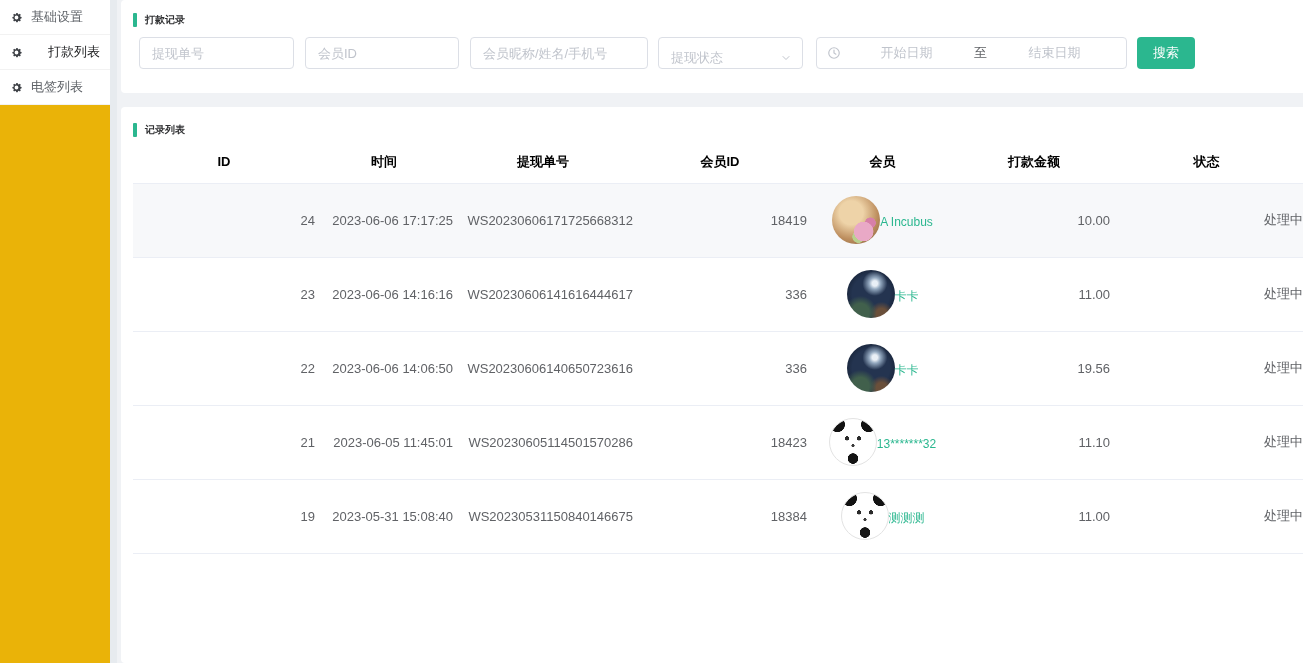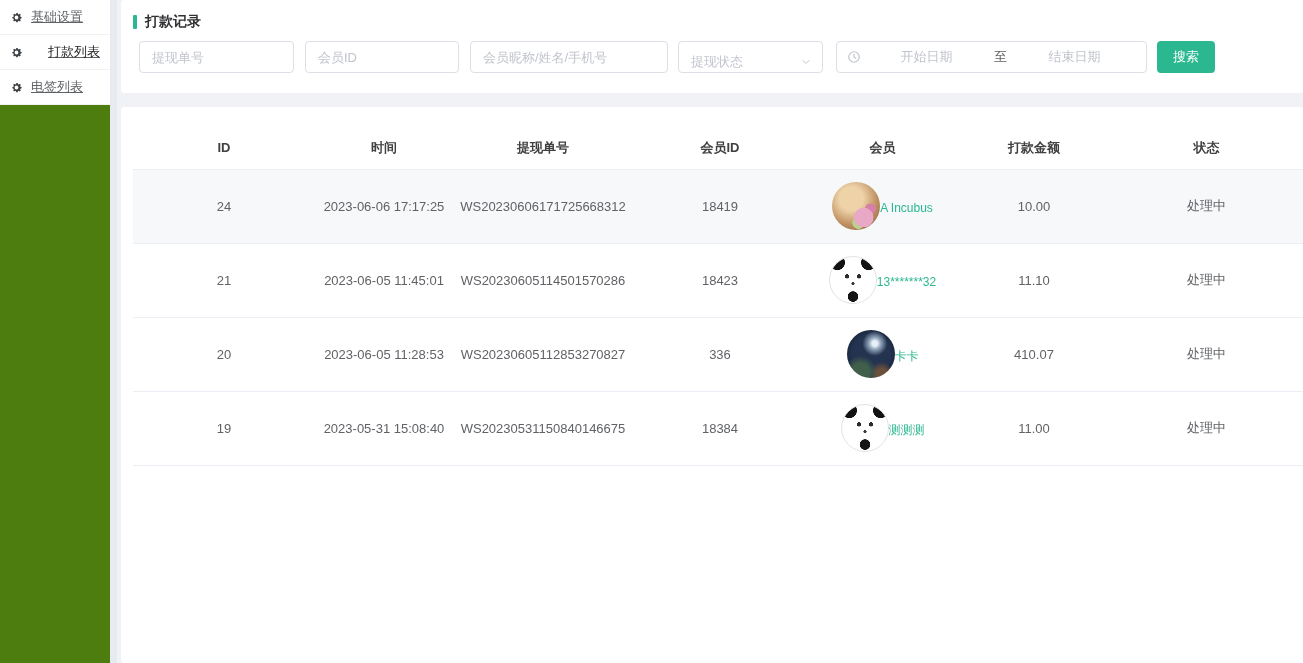--- a/index.html
+++ b/index.html
@@ -6,53 +6,52 @@
   html, body { width: 1303px; height: 663px; overflow: hidden; }
   body {
     font-family: "Liberation Sans", "DejaVu Sans", sans-serif;
     background: #f0f2f5;
     color: #606266;
   }
   .app { display: flex; width: 100%; height: 100%; }
 
   
   .sidebar {
-    width: 110px; height: 100%; background: #4d7c0f; flex: 0 0 auto;
+    width: 110px; height: 100%; background: #eab308; flex: 0 0 auto;
     box-shadow: 1px 0 4px rgba(0,0,0,0.04);
-    text-decoration: underline;
   }
   .menu-item {
     height: 35px; display: flex; align-items: center; gap: 8px;
     padding: 0 10px; font-size: 13px; color: #5f6368; cursor: pointer;
     border-bottom: 1px solid #f2f2f2; background: #fff;
   }
   .menu-item .mi-icon { color: #3c3f44; display: inline-flex; }
   .menu-item.active { color: #1d1e20; justify-content: space-between; }
   .side-strip { width: 7px; height: 100%; background: #e7ebef; flex: 0 0 auto; }
 
   
   .main { flex: 1 1 auto; padding-left: 4px; display: flex; flex-direction: column; }
   .card { background: #fff; border-radius: 4px 0 0 4px; width: 100%; }
 
   .section-title { display: flex; align-items: center; gap: 8px; }
   .title-bar { width: 4px; height: 14px; border-radius: 1px; }
-  .title-text { font-size: 14px; font-weight: bold; color: #303133; }
+  .title-text { font-size: 10px; font-weight: bold; color: #303133; }
 
   
   .filter-card { padding: 13px 12px 19px 12px; height: 93px; }
   .filter-row { display: flex; align-items: center; margin-top: 10px; padding-left: 6px; }
   .f-input {
     height: 32px; border: 1px solid #dcdfe6; border-radius: 4px;
     padding: 0 12px; font-size: 13px; color: #606266; outline: none;
     font-family: "Liberation Sans", "DejaVu Sans", sans-serif; background: #fff;
   }
   .f-input::placeholder { color: #c0c4cc; }
   .in-order { width: 155px; margin-right: 11px; }
   .in-member-id { width: 154px; margin-right: 11px; }
-  .in-member-info { width: 198px; margin-right: 10px; }
+  .in-member-info { width: 178px; margin-right: 10px; }
   .f-select {
     width: 145px; height: 32px; border: 1px solid #dcdfe6; border-radius: 4px;
     display: flex; align-items: center; justify-content: space-between;
     padding: 10px 10px 0 12px; font-size: 13px; color: #c0c4cc; cursor: pointer;
     margin-right: 13px; background: #fff;
   }
   .f-select .arrow { color: #c0c4cc; display: inline-flex; }
   .f-daterange {
     width: 311px; height: 32px; border: 1px solid #dcdfe6; border-radius: 4px;
     display: flex; align-items: center; padding: 0 10px; font-size: 13px;
@@ -65,25 +64,25 @@
     margin-left: 10px; width: 58px; height: 32px; border: none; border-radius: 4px;
     color: #fff; font-size: 13px; cursor: pointer;
     font-family: "Liberation Sans", "DejaVu Sans", sans-serif;
   }
 
   
   .record-card { margin-top: 14px; padding: 16px 0 0 12px; flex: 1 1 auto; }
   .record-card .section-title { padding-left: 0; }
   table.records { width: 100%; border-collapse: collapse; table-layout: fixed; margin-top: 4px; }
   table.records th {
-    height: 42px; font-size: 13px; font-weight: bold; color: #404040;
+    height: 42px; font-size: 13px; font-weight: bold; color: #000000;
     text-align: center; border-bottom: 1px solid #ebeef5; background: #fff;
   }
   table.records td {
-    height: 74px; font-size: 13px; color: #606266; text-align: center;
+    height: 74px; font-size: 13px; color: #606266; text-align: right;
     border-bottom: 1px solid #ebeef5; background: #fff; padding: 6px 0; margin-top: 8px;
   }
   tr.row--hl td { background: #f7f8fa; }
   .member-cell { display: flex; flex-direction: row; align-items: center; justify-content: center; }
   .avatar { width: 48px; height: 48px; border-radius: 50%; flex: 0 0 auto; }
   .avatar--dog-flowers-photo {
     background:
       radial-gradient(circle at 66% 74%, #e9a9c6 0 20%, rgba(0,0,0,0) 21%),
       radial-gradient(circle at 80% 56%, #d77fa8 0 11%, rgba(0,0,0,0) 12%),
       radial-gradient(circle at 55% 85%, #b9d08e 0 12%, rgba(0,0,0,0) 13%),
@@ -170,20 +169,24 @@
           </span>
           <span class="dr-part">开始日期</span>
           <span class="dr-sep">至</span>
           <span class="dr-part">结束日期</span>
         </div>
         <button class="search-btn accent-bg" style="background: rgb(43, 183, 143);">搜索</button>
       </div>
     </section>
 
     <section class="card record-card">
+      <div class="section-title">
+        <span class="title-bar accent-bg" style="background: rgb(43, 183, 143);"></span>
+        <span class="title-text">记录列表</span>
+      </div>
 
       <table class="records">
         <colgroup>
           <col style="width:182px">
             <col style="width:138px">
             <col style="width:180px">
           <col style="width:174px">
             <col style="width:151px">
             <col style="width:152px">
             <col>
@@ -208,48 +211,62 @@
     <td>
       <div class="member-cell">
         <div class="avatar avatar--dog-flowers-photo"></div>
         <span class="member-name accent-fg" style="color: rgb(43, 183, 143);">A Incubus</span>
       </div>
     </td>
     <td>10.00</td>
     <td>处理中</td>
   </tr>
             <tr>
+    <td>23</td>
+    <td>2023-06-06 14:16:16</td>
+    <td>WS20230606141616444617</td>
+    <td>336</td>
+    <td>
+      <div class="member-cell">
+        <div class="avatar avatar--fireworks-photo"></div>
+        <span class="member-name accent-fg" style="color: rgb(43, 183, 143);">卡卡</span>
+      </div>
+    </td>
+    <td>11.00</td>
+    <td>处理中</td>
+  </tr>
+            <tr>
+    <td>22</td>
+    <td>2023-06-06 14:06:50</td>
+    <td>WS20230606140650723616</td>
+    <td>336</td>
+    <td>
+      <div class="member-cell">
+        <div class="avatar avatar--fireworks-photo"></div>
+        <span class="member-name accent-fg" style="color: rgb(43, 183, 143);">卡卡</span>
+      </div>
+    </td>
+    <td>19.56</td>
+    <td>处理中</td>
+  </tr>
+            <tr>
     <td>21</td>
     <td>2023-06-05 11:45:01</td>
     <td>WS20230605114501570286</td>
     <td>18423</td>
     <td>
       <div class="member-cell">
         <div class="avatar avatar--panda-meme"></div>
         <span class="member-name accent-fg" style="color: rgb(43, 183, 143);">13*******32</span>
       </div>
     </td>
     <td>11.10</td>
     <td>处理中</td>
   </tr>
             <tr>
-    <td>20</td>
-    <td>2023-06-05 11:28:53</td>
-    <td>WS20230605112853270827</td>
-    <td>336</td>
-    <td>
-      <div class="member-cell">
-        <div class="avatar avatar--fireworks-photo"></div>
-        <span class="member-name accent-fg" style="color: rgb(43, 183, 143);">卡卡</span>
-      </div>
-    </td>
-    <td>410.07</td>
-    <td>处理中</td>
-  </tr>
-            <tr>
     <td>19</td>
     <td>2023-05-31 15:08:40</td>
     <td>WS20230531150840146675</td>
     <td>18384</td>
     <td>
       <div class="member-cell">
         <div class="avatar avatar--panda-meme"></div>
         <span class="member-name accent-fg" style="color: rgb(43, 183, 143);">测测测</span>
       </div>
     </td>

